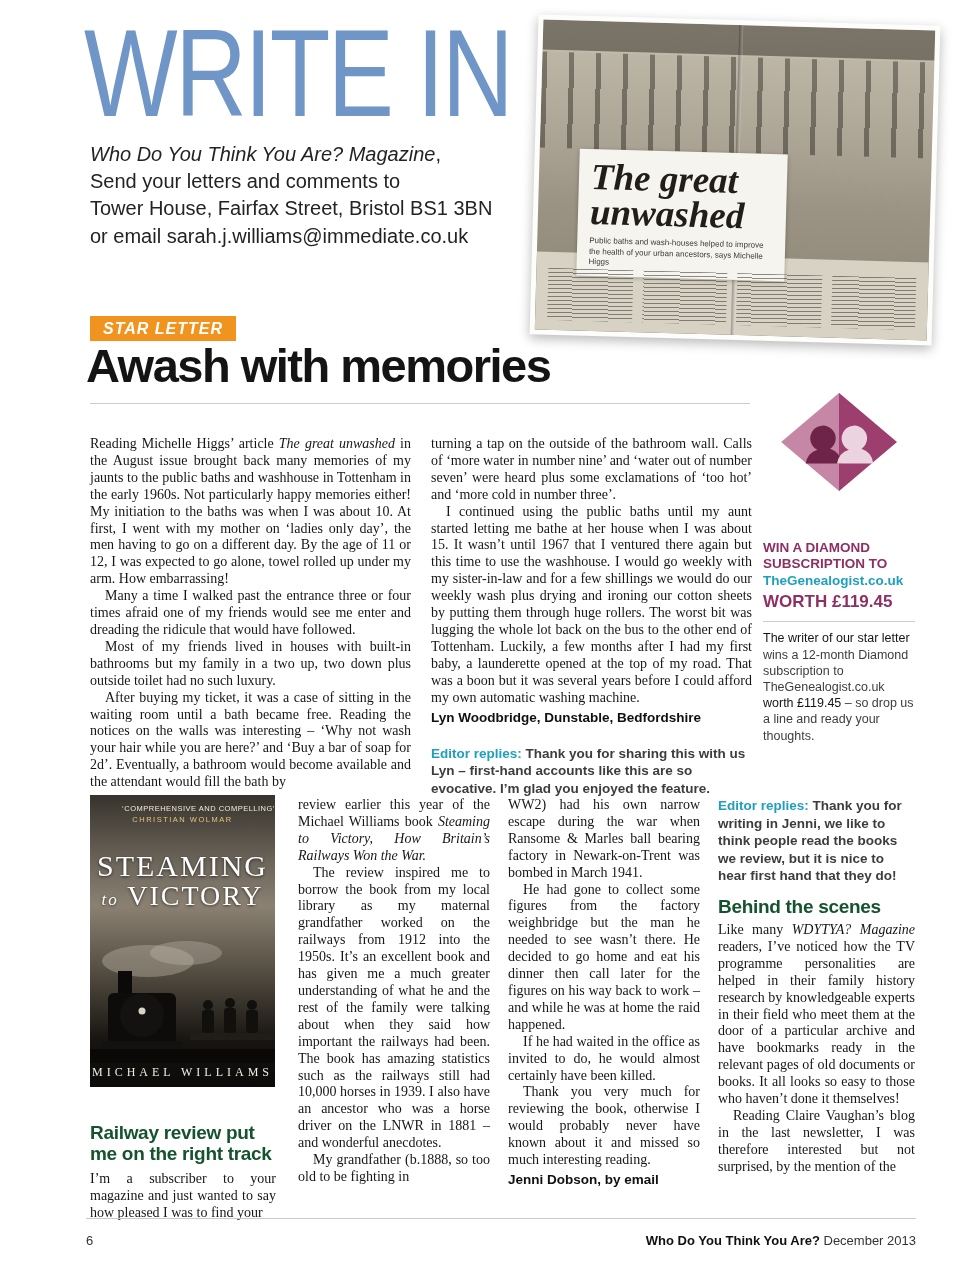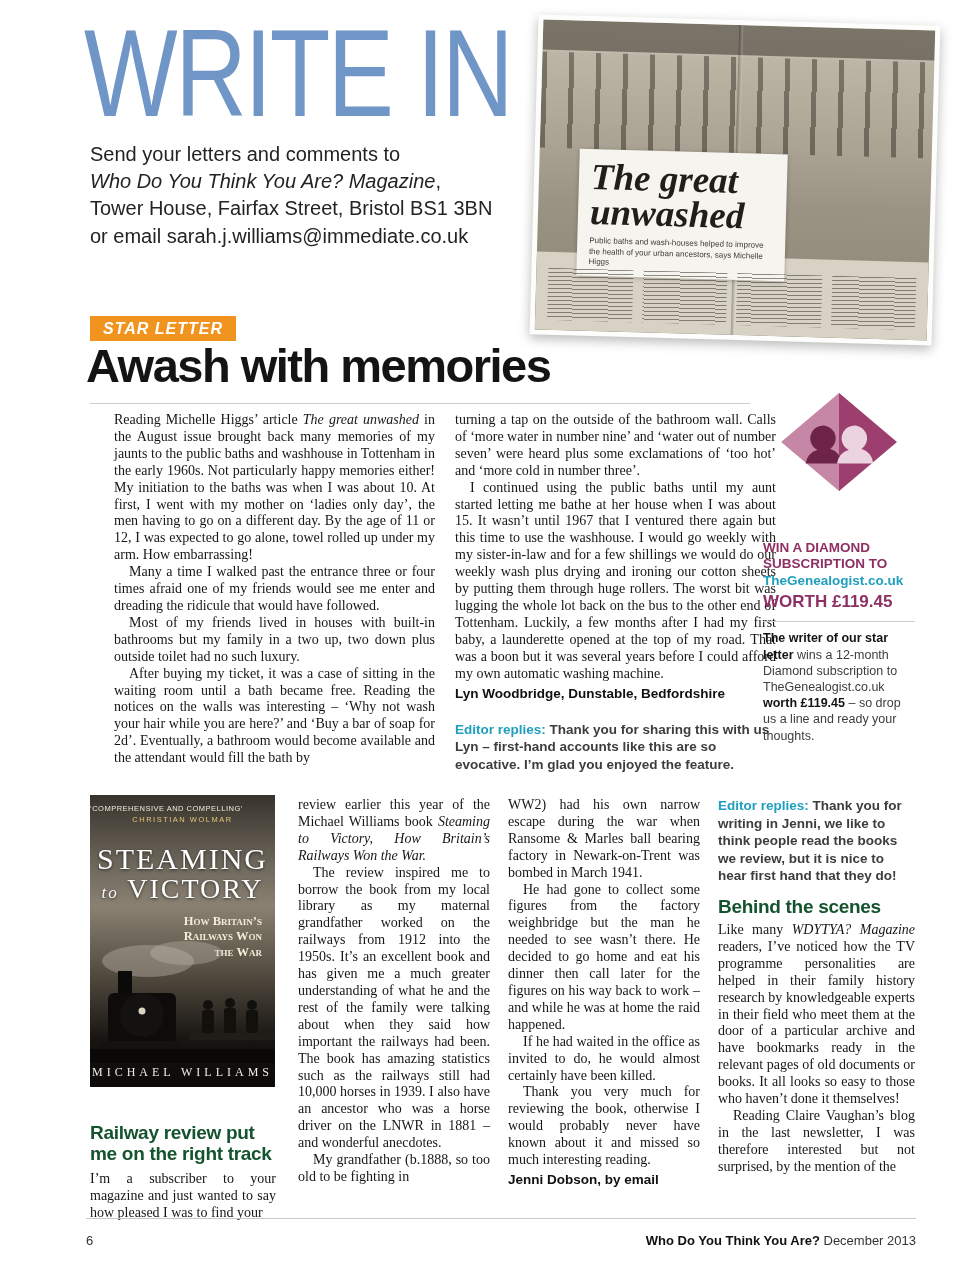--- a/index.html
+++ b/index.html
@@ -38,50 +38,50 @@
   .fake-col { flex:1; background:repeating-linear-gradient(180deg, rgba(70,65,58,0.6) 0 1px, transparent 1px 4px); }
 
   
   .star-badge { position:absolute; left:90px; top:316px; background:#f0941f; color:#fff;
                 font-family:"Liberation Sans", sans-serif; font-weight:700; font-size:16px;
                 letter-spacing:1px; padding:4px 13px 3px;font-style:italic; }
   .headline { position:absolute; left:86px; top:338px; font-family:"Liberation Sans", sans-serif;
               font-weight:700; font-size:47px; letter-spacing:-1.5px; color:#141414; }
   .headline-rule { position:absolute; left:90px; top:403px; width:660px; height:1px; background:#cccccc; }
 
-  .letter-cols { position:absolute; left:90px; top:412px; width:662px; display:flex; gap:20px;margin-left:24px; }
+  .letter-cols { position:absolute; left:90px; top:436px; width:662px; display:flex; gap:20px; }
   .letter-col { width:323px; }
   .body-para { font-size:14px; line-height:16.9px; text-align:justify; color:#161616; text-indent:15px; }
   .body-para.first { text-indent:0; }
   .seg-i { font-style:italic; }
-  .seg-b { font-weight:700;text-align:center; }
+  .seg-b { font-weight:400;text-align:center; }
   .seg-teal { color:#1f9fbc; }
   .signature { font-family:"Liberation Sans", sans-serif; font-weight:700; font-size:13.5px;
                margin-top:3px; color:#101010; }
   .editor-reply { margin-top:20px; font-family:"Liberation Sans", sans-serif; font-weight:700;
                   font-size:13.5px; line-height:17.5px; color:#3d3d3c; }
 
   
   .prize-box { position:absolute; left:763px; top:392px; width:152px; font-family:"Liberation Sans", sans-serif; }
   .prize-graphic { display:block; margin:0 auto 12px; width:118px; height:100px; }
   .prize-win { font-weight:700; font-size:13.5px; line-height:1.22; color:#8e3063;margin-top:48px; }
   .prize-site { color:#1f9fbc; }
   .prize-worth { font-weight:700; font-size:17px; color:#8e3063; margin-top:3px; }
   .prize-rule { height:1px; background:#cccccc; margin:9px 0 8px; }
   .prize-body { font-size:12.5px; line-height:16.2px; color:#3d3d3c; }
   .prize-body .seg-b { color:#141414; }
 
   
   .book-cover { position:absolute; left:90px; top:795px; width:185px; height:292px; overflow:hidden;
       background:linear-gradient(180deg,#37332c 0%,#6e675c 24%,#8a8172 38%,#554e42 60%,#171411 84%,#0b0a08 100%); }
-  .cover-quote { margin-top:9px; text-align:left; font-family:"Liberation Sans", sans-serif;
+  .cover-quote { margin-top:9px; text-align:right; font-family:"Liberation Sans", sans-serif;
                  font-size:7.5px; letter-spacing:0.5px; color:#f0ead9; }
   .cover-quote-author { text-align:center; font-family:"Liberation Sans", sans-serif; font-size:7.5px;
                         letter-spacing:1.5px; color:#e4c479; margin-top:2px; }
-  .cover-title { margin-top:20px; text-align:center; color:#ffffff; text-shadow:0 1px 3px rgba(0,0,0,0.65); }
+  .cover-title { margin-top:27px; text-align:center; color:#ffffff; text-shadow:0 1px 3px rgba(0,0,0,0.65); }
   .cover-title1 { font-size:30px; letter-spacing:2px; line-height:1; }
   .cover-title2 { font-size:28px; letter-spacing:2px; line-height:1.1; }
   .cover-to { font-style:italic; font-size:17px; }
   .cover-subtitle { margin-top:9px; padding-right:13px; text-align:right; font-variant:small-caps;
                     font-weight:700; font-size:12.5px; line-height:1.25; color:#f3ecd6; }
   .cover-train { position:absolute; left:0; bottom:24px; width:185px; height:122px; }
   .cover-author { position:absolute; bottom:7px; left:0; right:0; text-align:center; font-size:12px;
                   letter-spacing:4px; color:#efece4; }
 
   
@@ -102,22 +102,22 @@
             font-size:13px; color:#333333; }
   .footer-right b { color:#101010; }
 </style>
 </head>
 <body>
 
 <div class="page">
 
   <h1 class="write-in">WRITE IN</h1>
   <div class="intro">
+      <p class="intro-line"><span class="seg-i">Who Do You Think You Are? Magazine</span><span>,</span></p>
       <p class="intro-line first"><span>Send your letters and comments to</span></p>
-      <p class="intro-line"><span class="seg-i">Who Do You Think You Are? Magazine</span><span>,</span></p>
       <p class="intro-line"><span>Tower House, Fairfax Street, Bristol BS1 3BN</span></p>
       <p class="intro-line"><span>or email sarah.j.williams@immediate.co.uk</span></p>
     </div>
 
   <div class="clipping">
     <div class="clip-inner">
       <div class="clip-photo"></div>
       <div class="clip-paper"></div>
       <div class="clip-fold"></div>
       <div class="clip-headline-box">
@@ -177,25 +177,20 @@
   <div class="book-cover">
     <div class="cover-quote">‘COMPREHENSIVE AND COMPELLING’</div>
     <div class="cover-quote-author">CHRISTIAN WOLMAR</div>
     <div class="cover-title">
       <div class="cover-title1">STEAMING</div>
       <div class="cover-title2">
         <span class="cover-to">to</span>
         <span>VICTORY</span>
       </div>
     </div>
-    <div class="cover-subtitle">
-        <p class="cover-sub-line first"><span>How Britain’s</span></p>
-        <p class="cover-sub-line"><span>Railways Won</span></p>
-        <p class="cover-sub-line"><span>the War</span></p>
-      </div>
     <svg class="cover-train" viewBox="0 0 185 122" xmlns="http://www.w3.org/2000/svg">
       <ellipse cx="58" cy="20" rx="46" ry="16" fill="#b5ada0" opacity="0.45"></ellipse>
       <ellipse cx="96" cy="12" rx="36" ry="12" fill="#c5beb1" opacity="0.35"></ellipse>
       <rect x="28" y="30" width="14" height="26" fill="#0b0a09"></rect>
       <rect x="18" y="52" width="68" height="52" rx="6" fill="#0d0c0a"></rect>
       <circle cx="52" cy="74" r="22" fill="#131210"></circle>
       <circle cx="52" cy="70" r="3.5" fill="#d9d3c2"></circle>
       <rect x="12" y="100" width="80" height="8" fill="#141210"></rect>
       <rect x="100" y="92" width="85" height="7" fill="#201d18"></rect>
       <g fill="#11100d">

